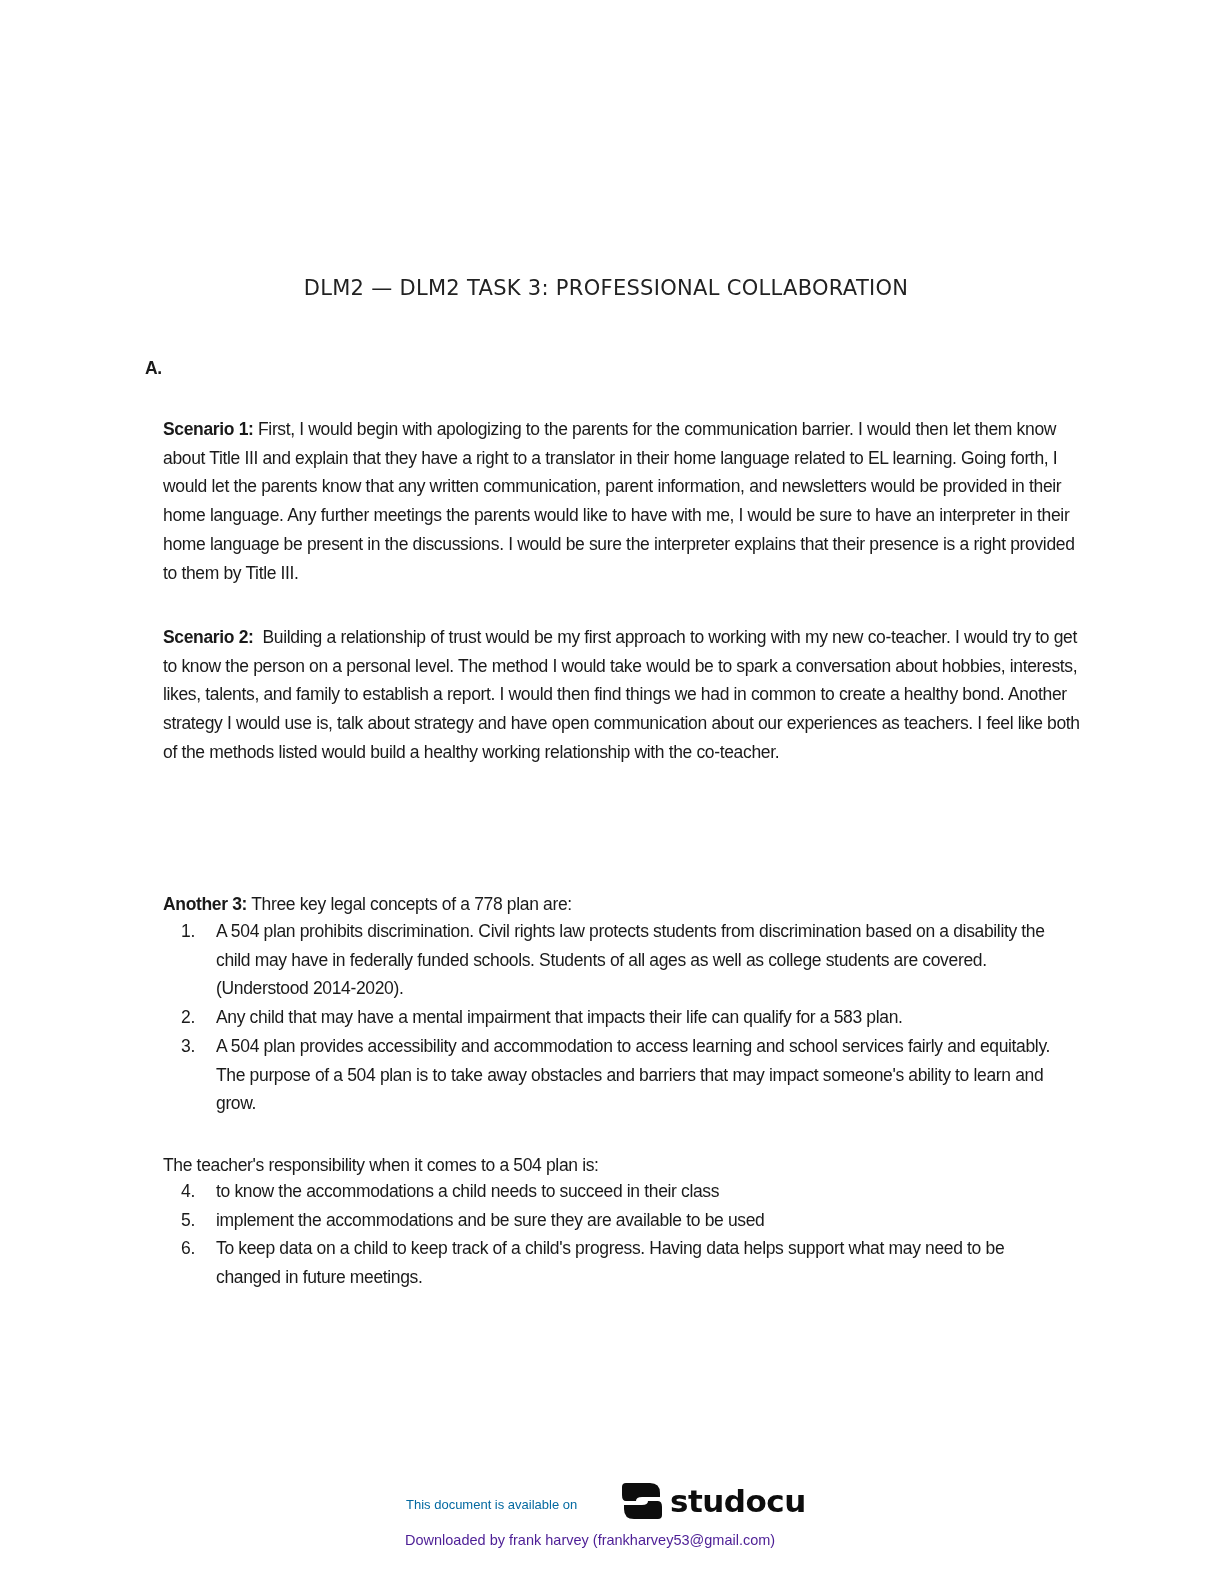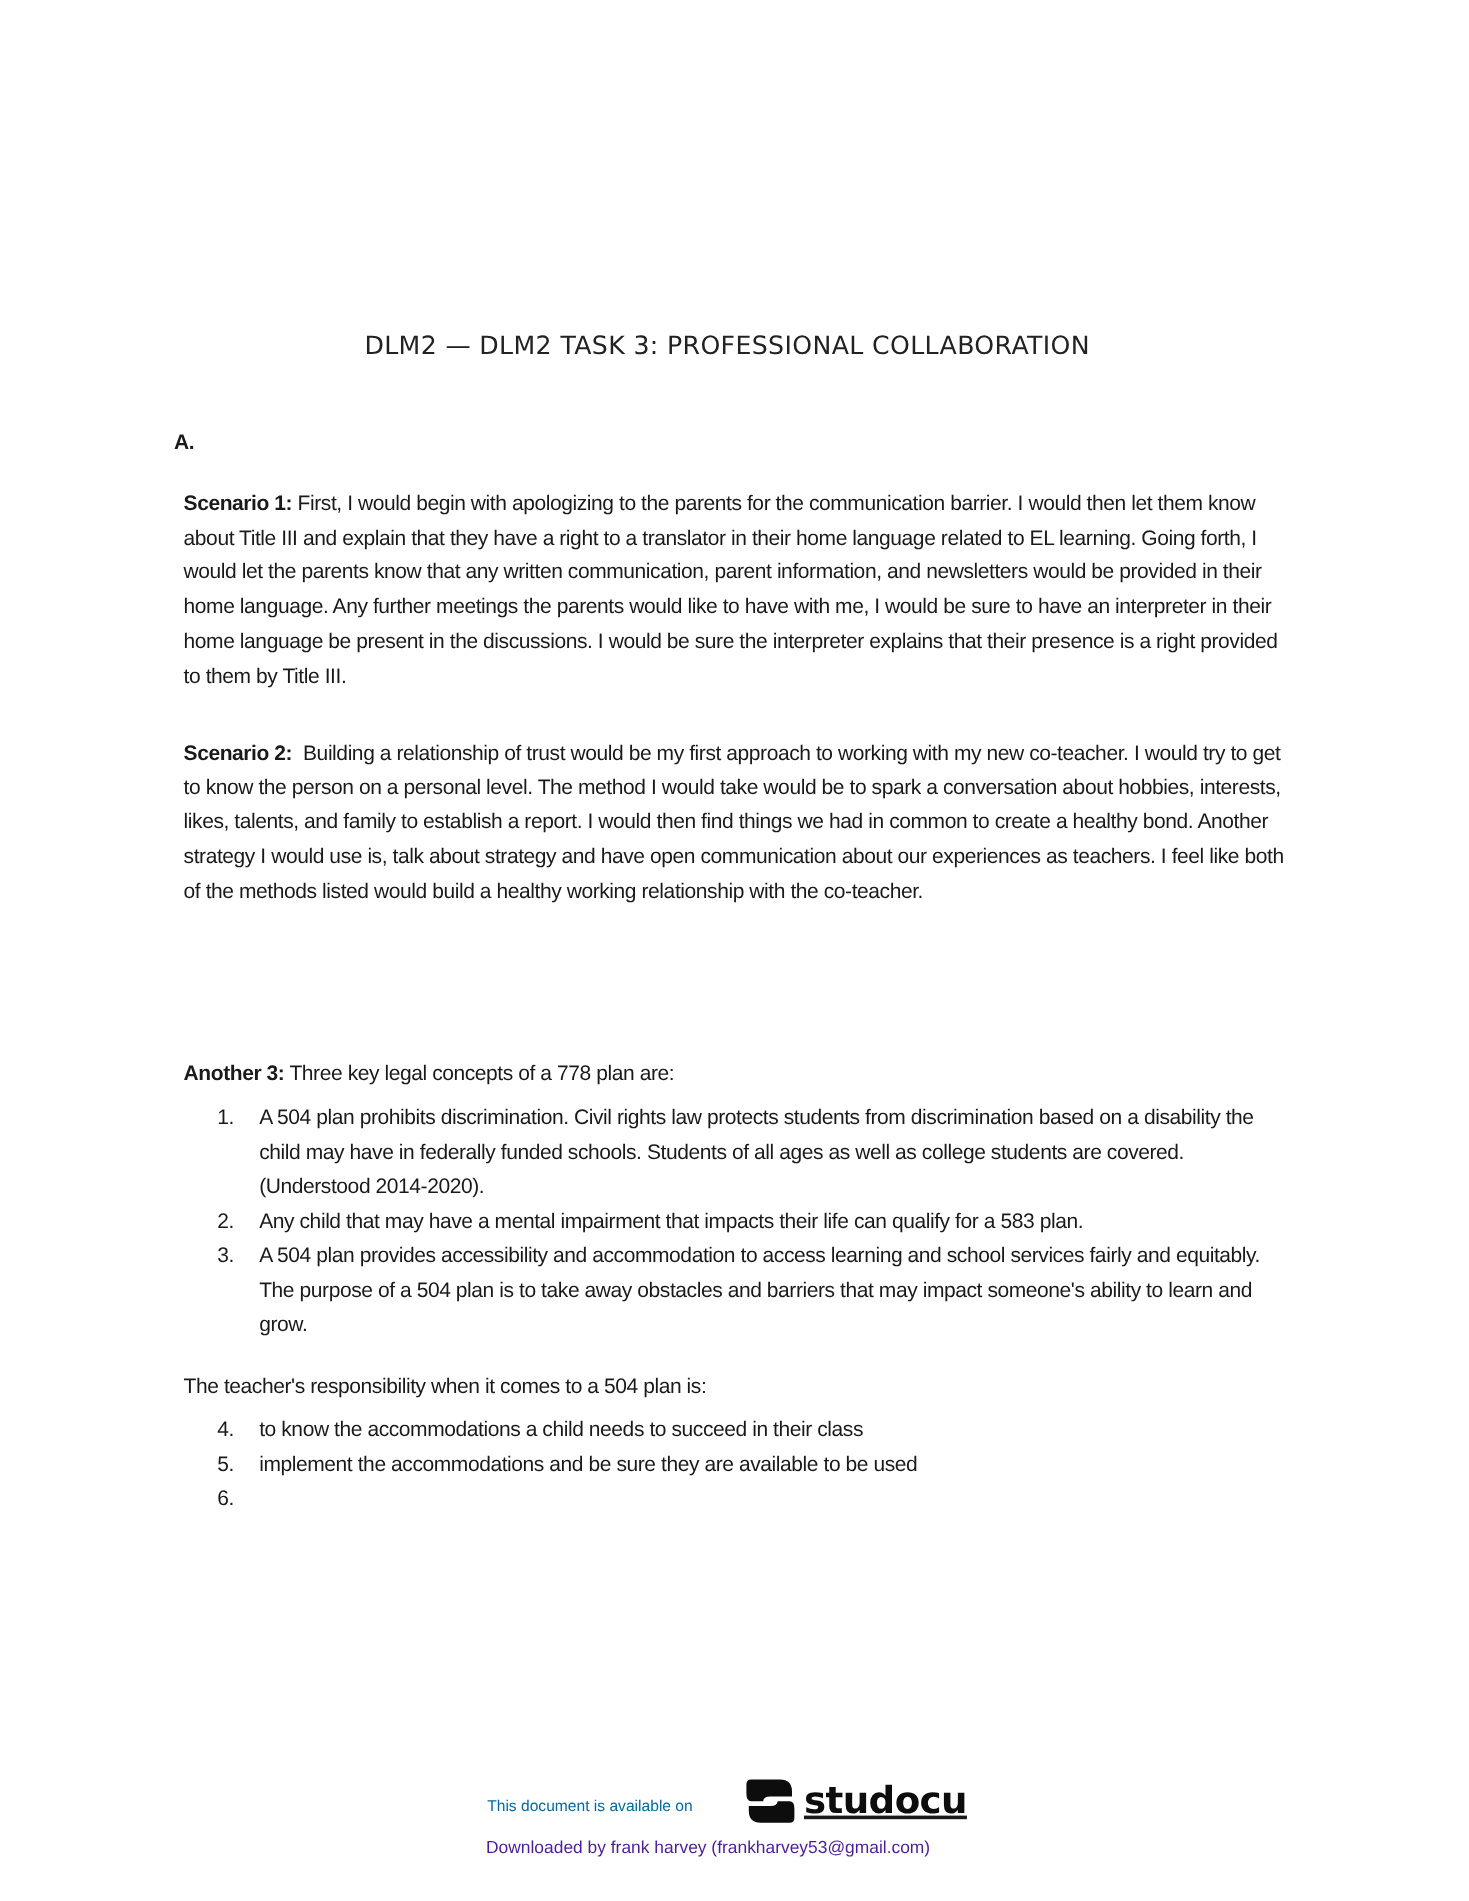--- a/index.html
+++ b/index.html
@@ -7,36 +7,36 @@
   .page { position: absolute; left: 0; top: 0; width: 1169px; height: 1584px; }
   .title {
     position: absolute; top: 276px; left: 0; width: 1212px; text-align: center;
     font-family: "DejaVu Sans", sans-serif; font-size: 21px; letter-spacing: 0.3px; color: #222;
   }
   .body-text {
     font-family: "Liberation Sans", sans-serif; font-size: 17.5px; line-height: 28.7px;
     color: #1a1a1a; letter-spacing: -0.35px;
   }
   .section-a { position: absolute; left: 145px; top: 354px; font-weight: bold; }
-  .para { position: absolute; left: 145px; width: 925px; margin: 8px; }
+  .para { position: absolute; left: 145px; width: 925px; margin: 18px; }
   .p1 { top: 397px; }
   .p2 { top: 605px; }
   .p3 { top: 872px; }
   .lbl { font-weight: bold; }
   .list { position: absolute; left: 145px; width: 925px; margin: 0; padding: 0; list-style: none; }
   .list li { position: relative; padding-left: 71px; }
   .list li .num { position: absolute; left: 36px; top: 0; }
   .list1 { top: 917px; }
   .list2 { top: 1177px; }
   .p4 { top: 1133px; }
   .footer-avail {
     position: absolute; left: 406px; top: 1497px;
     font-family: "Liberation Sans", sans-serif; font-size: 13px; color: #0369a1;
   }
-  .footer-logo { position: absolute; left: 620px; top: 1481px; display: flex; align-items: center; text-decoration: underline; }
+  .footer-logo { position: absolute; left: 620px; top: 1481px; display: flex; align-items: center; }
   .footer-logo .word {
     font-family: "DejaVu Sans", sans-serif; font-weight: bold; font-size: 31px; color: #0d0d0d;
     letter-spacing: -0.5px; margin-left: 6px;
   }
   .footer-dl {
     position: absolute; left: 405px; top: 1532px;
     font-family: Liberation Sans, sans-serif; font-size: 14.5px; color: #4c1d95;
   }
 </style>
 </head>
@@ -58,21 +58,21 @@
     <li><span class="num">1.</span><span> A 504 plan prohibits discrimination. Civil rights law protects students from discrimination based on a disability the child may have in federally funded schools. Students of all ages as well as college students are covered. (Understood 2014-2020).</span></li>
     <li><span class="num">2.</span><span>Any child that may have a mental impairment that impacts their life can qualify for a 583 plan.</span></li>
     <li><span class="num">3.</span><span> A 504 plan provides accessibility and accommodation to access learning and school services fairly and equitably. The purpose of a 504 plan is to take away obstacles and barriers that may impact someone's ability to learn and grow.</span></li>
   </ol>
 
   <p class="body-text para p4">The teacher's responsibility when it comes to a 504 plan is:</p>
 
   <ol class="body-text list list2">
     <li><span class="num">4.</span><span>to know the accommodations a child needs to succeed in their class</span></li>
     <li><span class="num">5.</span><span>implement the accommodations and be sure they are available to be used</span></li>
-    <li><span class="num">6.</span></li>
+    <li><span class="num">6.</span><span>To keep data on a child to keep track of a child's progress. Having data helps support what may need to be changed in future meetings.</span></li>
   </ol>
 
   <div class="footer-avail">This document is available on</div>
 
   <div class="footer-logo">
     <svg width="44" height="40" viewBox="0 0 44 40">
       <path d="M6 2 H30 Q40 2 40 12 L40 16 L22 16 Q16 16 16 20 L6 20 Q2 20 2 14 L2 6 Q2 2 6 2 Z" fill="#0d0d0d"></path>
       <path d="M38 38 H14 Q4 38 4 28 L4 24 L22 24 Q28 24 28 20 L38 20 Q42 20 42 26 L42 34 Q42 38 38 38 Z" fill="#0d0d0d"></path>
     </svg>
     <span class="word">studocu</span>

